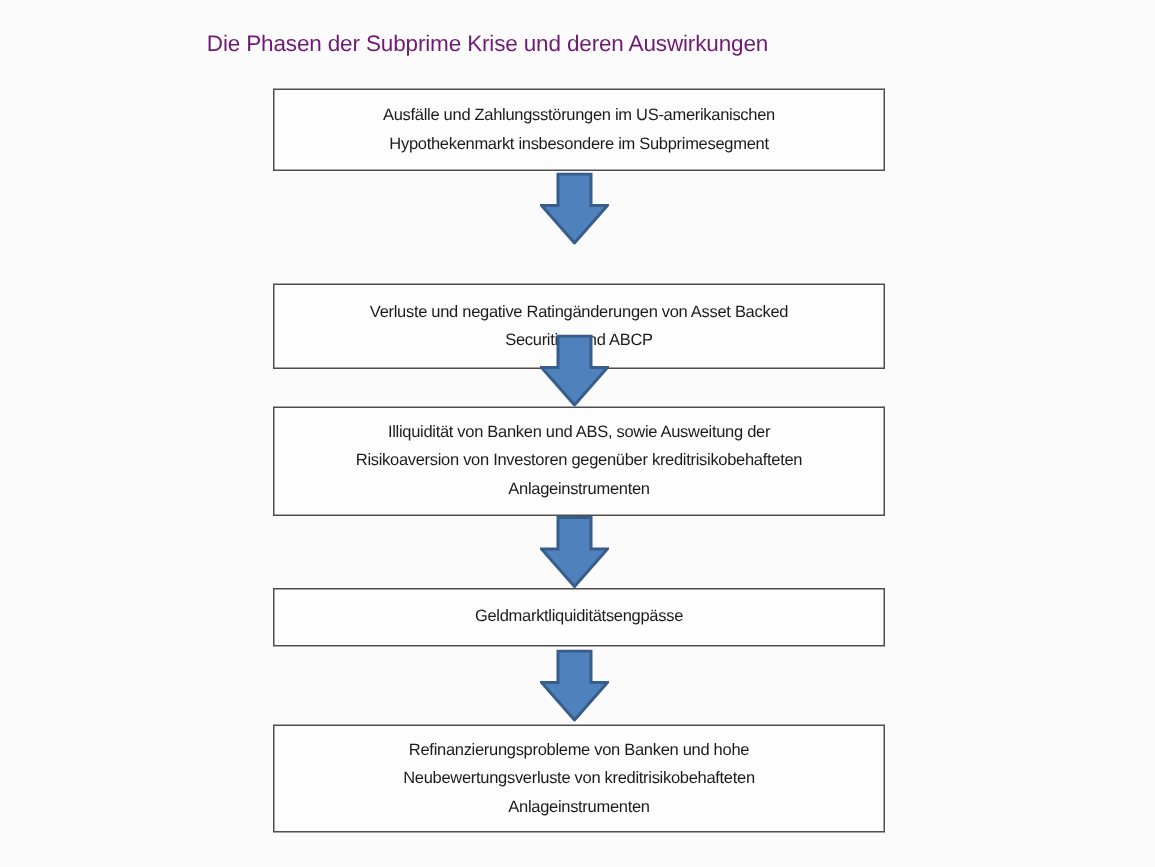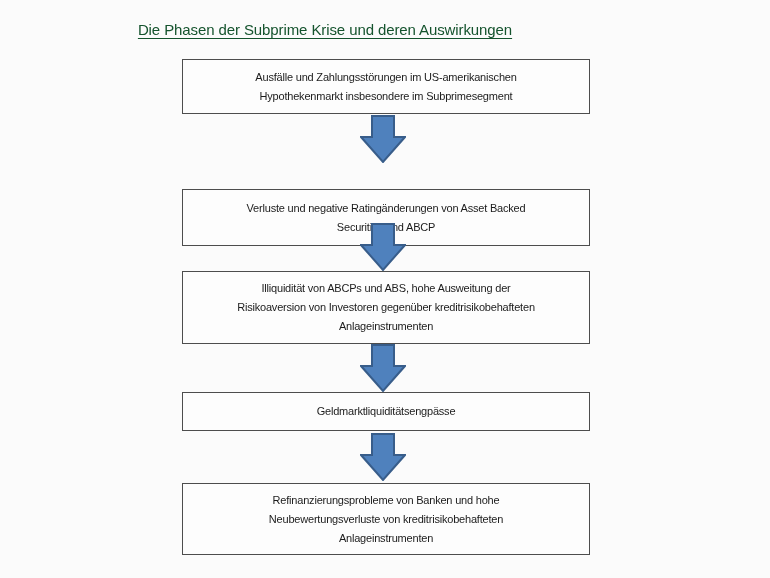--- a/index.html
+++ b/index.html
@@ -17,22 +17,21 @@
     overflow: hidden;
   }
   .title {
     position: absolute;
     top: 21px;
     left: 0;
     width: 650px;
     text-align: center;
     font-size: 15px;
     font-weight: normal;
-    color: #14532d;
-    text-decoration: underline;
+    color: #701a75;
     text-underline-offset: 3px;
     letter-spacing: -0.1px;
   }
   .flow-box {
     position: absolute;
     left: 182px;
     width: 408px;
     box-sizing: border-box;
     border: 1px solid #4d4d4d;
     background: #fdfdfd;
@@ -76,21 +75,21 @@
     <polygon points="12,1 34,1 34,22 45,22 23,47 1,22 12,22" stroke-width="2" fill="#4f81bd" stroke="#385d8a"></polygon>
   </svg>
 
   <div class="flow-box box2">Verluste und negative Ratingänderungen von Asset Backed
 Securities und ABCP</div>
 
   <svg class="arrow arrow2" viewBox="0 0 46 48">
     <polygon points="12,1 34,1 34,22 45,22 23,47 1,22 12,22" stroke-width="2" fill="#4f81bd" stroke="#385d8a"></polygon>
   </svg>
 
-  <div class="flow-box box3">Illiquidität von ABCPs und ABS, hohe Ausweitung der
+  <div class="flow-box box3">Illiquidität von Banken und ABS, sowie Ausweitung der
 Risikoaversion von Investoren gegenüber kreditrisikobehafteten
 Anlageinstrumenten</div>
 
   <svg class="arrow arrow3" viewBox="0 0 46 48">
     <polygon points="12,1 34,1 34,22 45,22 23,47 1,22 12,22" stroke-width="2" fill="#4f81bd" stroke="#385d8a"></polygon>
   </svg>
 
   <div class="flow-box box4">Geldmarktliquiditätsengpässe</div>
 
   <svg class="arrow arrow4" viewBox="0 0 46 48">

